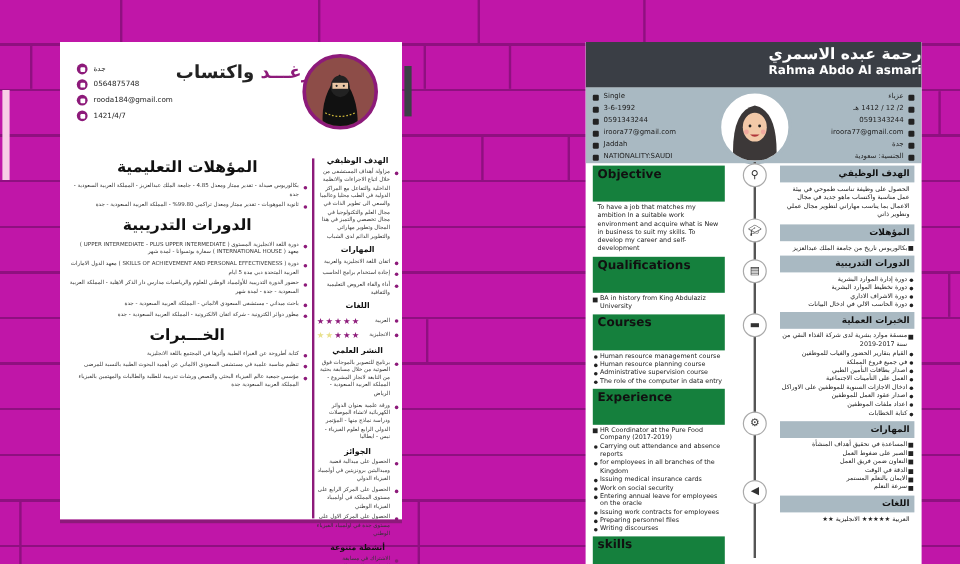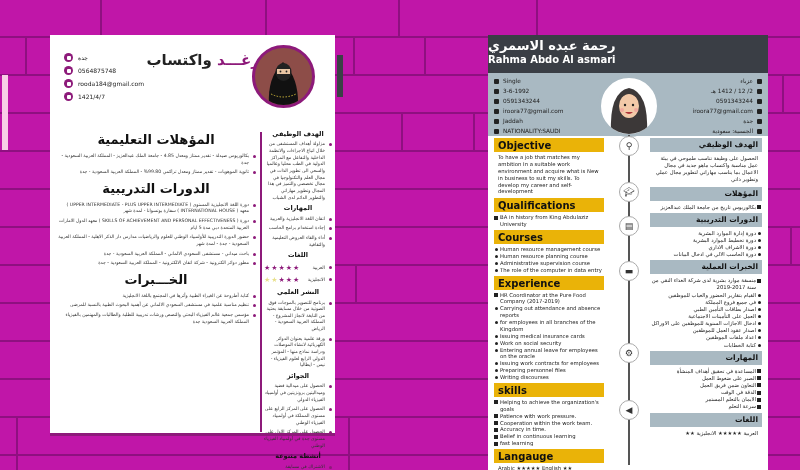--- a/index.html
+++ b/index.html
@@ -28,35 +28,35 @@
 .cvL .colB h3{font-size:6.5px;margin:3px 0 2px}
 .cvL .item{position:relative;padding-right:7px;margin-bottom:3px}
 .cvL .item::before{content:"";position:absolute;right:0;top:2px;width:3px;height:3px;border-radius:50%;background:#8d1a7a}
 .cvL .stars{color:#8d1a7a;font-size:7px;letter-spacing:1px}
 .cvL .stars .off{color:#e8e08a}
 .cvL .langrow{display:flex;justify-content:space-between;align-items:center;padding-right:7px;position:relative;margin:2px 0}
 .cvL .langrow::before{content:"";position:absolute;right:0;top:3px;width:3px;height:3px;border-radius:50%;background:#8d1a7a}
 .cvL .bottombar{position:absolute;left:0;bottom:-3px;width:285px;height:3px;background:#8d1a7a}
 
 .cvR{position:absolute;left:488px;top:35px;width:280px;height:435px;background:#fff;overflow:hidden}
-.cvR .head{height:38px;background:#3a3e45;color:#fff;text-align:left;padding-top:3px}
+.cvR .head{height:38px;background:#3a3e45;color:#fff;text-align:right;padding-top:3px}
 .cvR .head .ar{font-size:13px;font-weight:bold;direction:rtl;line-height:15px}
 .cvR .head .en{font-size:10px;font-weight:bold;line-height:13px}
 .cvR .info{height:63px;background:#a9b9c2;position:relative;font-size:5.8px;color:#222}
 .cvR .info .l{position:absolute;left:6px;top:3px}
 .cvR .info .r{position:absolute;right:6px;top:3px;text-align:right;direction:rtl}
 .cvR .info .row{height:10px;line-height:10px;display:flex;gap:4px;align-items:center}
 .cvR .info .r .row{justify-content:flex-start}
 .cvR .info .ic{width:5px;height:5px;background:#222;display:inline-block;border-radius:1px}
 .cvR .avatar{position:absolute;left:110px;top:40px;width:62px;height:62px;border-radius:50%;background:#fff;border:3px solid #a9b9c2;overflow:hidden}
 .cvR .timeline{position:absolute;left:140px;top:100px;width:1.5px;height:330px;background:#555}
 .cvR .tl-ic{position:absolute;left:131px;width:20px;height:20px;border-radius:50%;background:#fff;border:1px solid #aaa;display:flex;align-items:center;justify-content:center;font-size:9px;color:#333}
 .cvR .colL{position:absolute;left:6px;top:101px;width:110px;font-size:5.3px;color:#222;line-height:1.3}
 .cvR .colR{position:absolute;right:6px;top:101px;width:112px;font-size:5.3px;color:#222;line-height:1.35;direction:rtl}
-.cvR .secL{background:#eab308;color:#111;font-weight:bold;font-size:10px;padding:1px 4px;margin:2px 0 2px;height:14px;line-height:13px}
+.cvR .secL{background:#15803d;color:#111;font-weight:bold;font-size:10px;padding:1px 4px;margin:2px 0 2px;height:30px;line-height:13px}
 .cvR .secR{background:#a9b9c2;color:#111;font-weight:bold;font-size:7.5px;padding:1px 4px;margin:2px 0 3px;height:14px;line-height:12px;text-align:right}
 .cvR .para{padding:0 4px;margin-bottom:3px}
 .cvR .b{position:relative;padding-left:6px}
 .cvR .b::before{content:"";position:absolute;left:1px;top:2px;width:3px;height:3px;border-radius:50%;background:#222}
 .cvR .sq{position:relative;padding-left:6px}
 .cvR .sq::before{content:"";position:absolute;left:0;top:1.5px;width:4px;height:4px;background:#222}
 .cvR .colR .b,.cvR .colR .sq{padding-left:0;padding-right:6px}
 .cvR .colR .b::before,.cvR .colR .sq::before{left:auto;right:1px}
 .cvR .lang{font-size:5.3px;padding:0 4px}
 </style>

